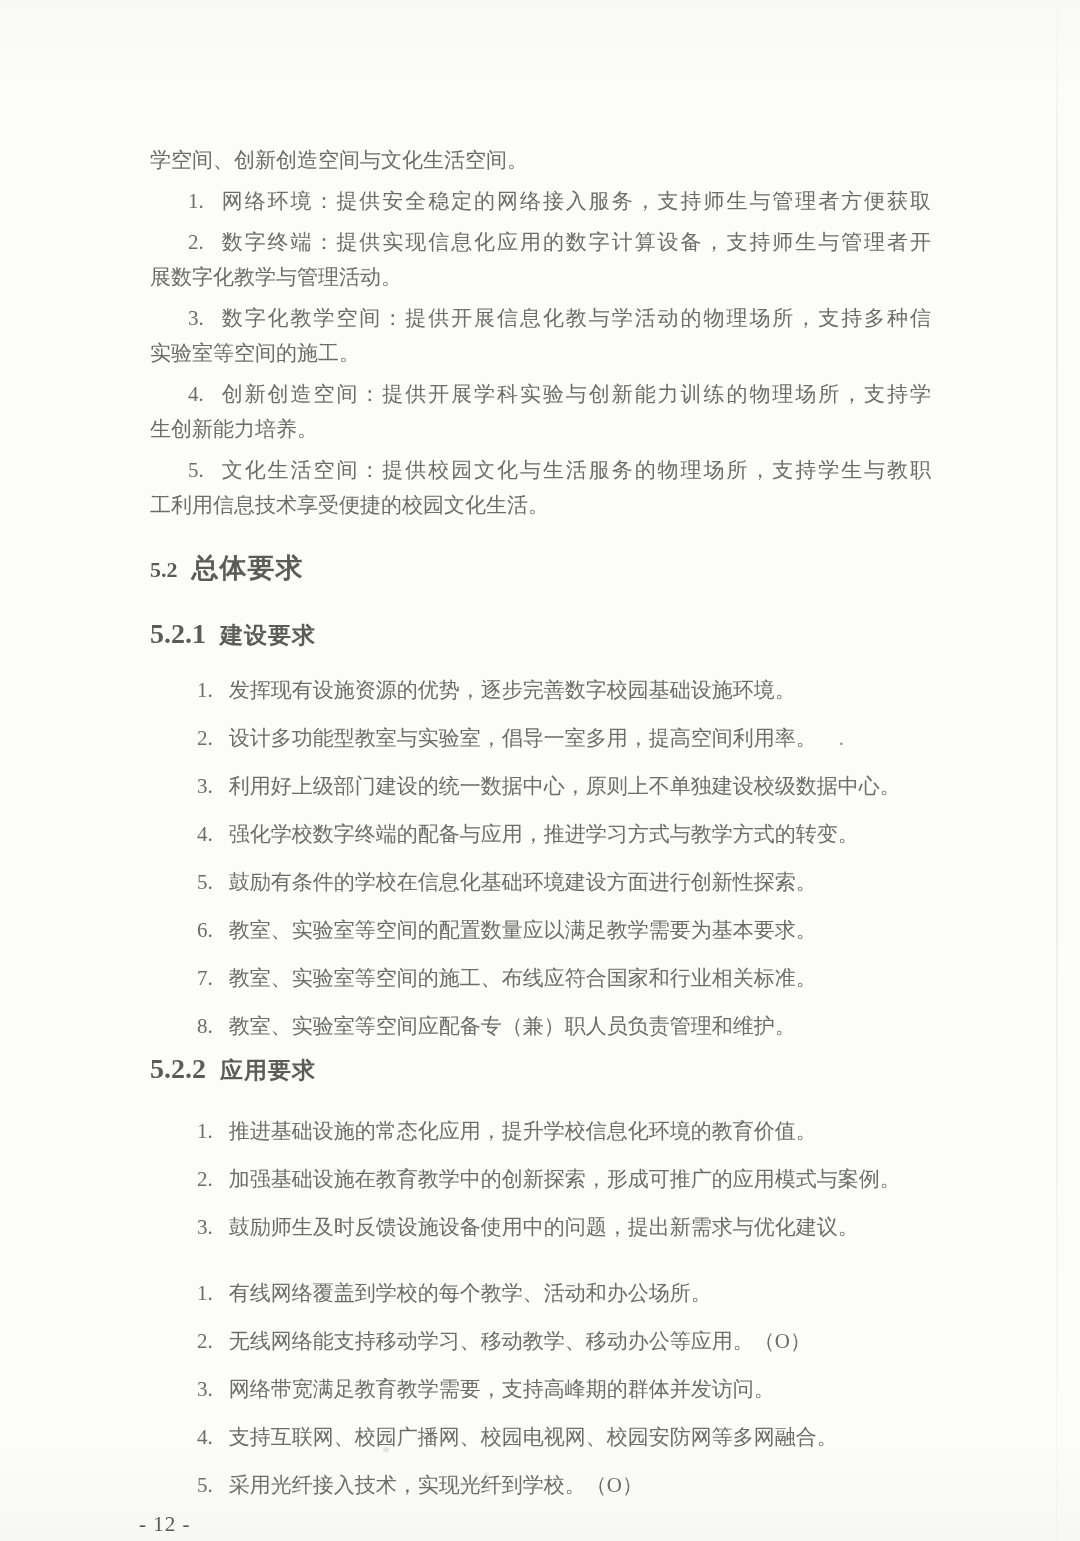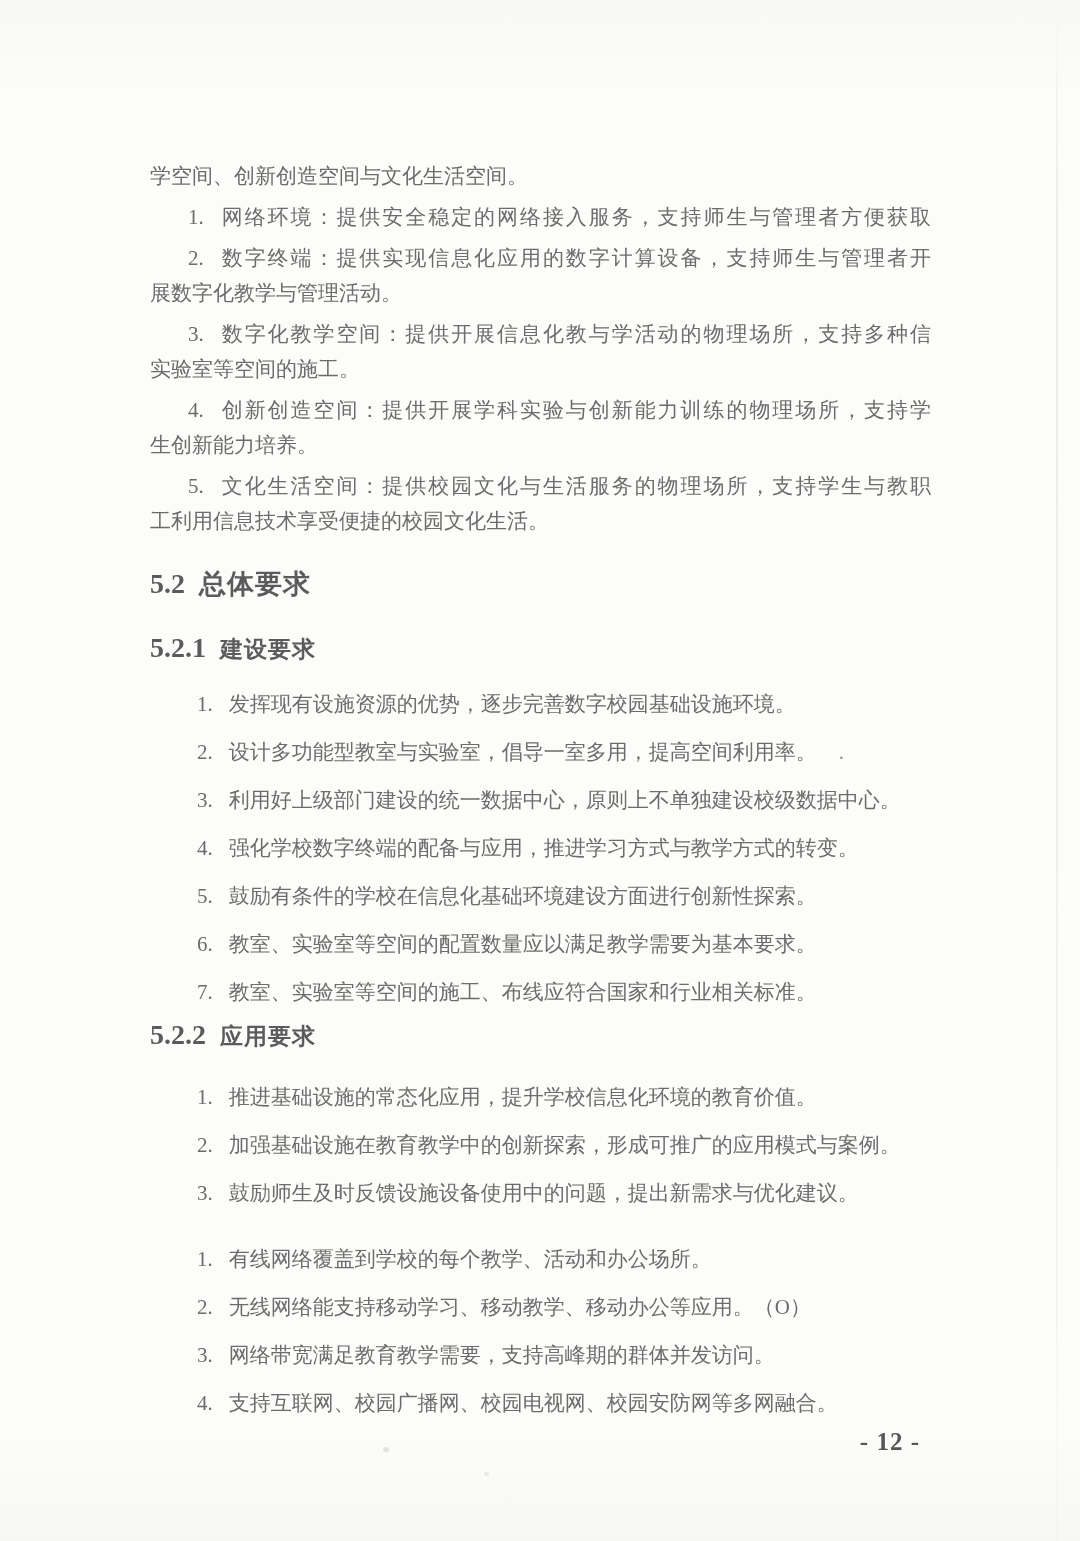--- a/index.html
+++ b/index.html
@@ -6,21 +6,21 @@
   body{
     width:1080px;height:1541px;
     font-family:"Liberation Serif",serif;
     background:#e9e9e7;
   }
   .page{
     position:relative;width:1080px;height:1541px;overflow:hidden;
     background:linear-gradient(180deg,#f8f8f6 0%,#fcfcfa 6%,#fcfcfa 93%,#f7f7f5 100%);
   }
   .content{
-    position:absolute;left:150px;top:16px;width:781px;
+    position:absolute;left:150px;top:0;width:781px;
     color:#6c6c6c;font-size:21px;
   }
   
   .cont-line{margin:143px 0 0 0;line-height:35px;}
   
   .para{margin:6px 0 0 0;}
   .jline{
     line-height:35px;
     text-align:justify;
     text-align-last:justify;
@@ -38,33 +38,33 @@
   }
   h2{margin:29px 0 0 0;font-size:27px;line-height:32px;}
   h3{font-size:23px;line-height:26px;}
   h3.h-521{margin:35px 0 0 0;}
   h3.h-522{margin:9px 0 0 0;}
   h2.h-53{margin:18px 0 0 0;}
   .hnum{
     font-family:"Liberation Serif",serif;font-weight:600;
     padding-right:14px;letter-spacing:0;
   }
-  h2 .hnum{font-size:28px;}
+  h2 .hnum{font-size:22px;}
   h3 .hnum{font-size:28px;}
   
   .list{margin:24px 0 0 0;}
   .list.l-522{margin-top:30px;}
   .list.l-53{margin-top:30px;}
   .li{margin:12px;padding-left:35px;line-height:36px;}
   .list.l-53 .li{margin-bottom:4px;}
   .mark{margin-left:22px;color:#8f8f8f;}
   
   .footer{
-    margin:8px 0 0 0;text-align:right;position:relative;left:-11px;
-    font-size:25px;font-weight:bold;color:#565656;letter-spacing:1px;
+    margin:8px 0 0 0;text-align:left;position:relative;left:-11px;
+    font-size:21px;font-weight:normal;color:#565656;letter-spacing:1px;
     line-height:26px;
   }
   
   .scan-edge{
     position:absolute;right:22px;top:0;bottom:0;width:2px;
     background:linear-gradient(180deg,rgba(190,190,182,0) 0%,rgba(190,190,182,0.28) 15%,rgba(190,190,182,0.2) 60%,rgba(190,190,182,0.05) 100%);
   }
   .speck{position:absolute;border-radius:50%;}
   .speck.s1{left:383px;top:1447px;width:6px;height:5px;background:rgba(150,150,145,0.25);}
   .speck.s2{left:484px;top:1472px;width:5px;height:4px;background:rgba(150,150,145,0.18);}
@@ -106,36 +106,38 @@
     <h3 class="h-521"><span class="hnum">5.2.1</span><span>建设要求</span></h3>
 
     <div class="list">
       <p class="li"><span class="num">1.</span><span>发挥现有设施资源的优势，逐步完善数字校园基础设施环境。</span></p>
       <p class="li"><span class="num">2.</span><span>设计多功能型教室与实验室，倡导一室多用，提高空间利用率。</span><span class="mark">.</span></p>
       <p class="li"><span class="num">3.</span><span>利用好上级部门建设的统一数据中心，原则上不单独建设校级数据中心。</span></p>
       <p class="li"><span class="num">4.</span><span>强化学校数字终端的配备与应用，推进学习方式与教学方式的转变。</span></p>
       <p class="li"><span class="num">5.</span><span>鼓励有条件的学校在信息化基础环境建设方面进行创新性探索。</span></p>
       <p class="li"><span class="num">6.</span><span>教室、实验室等空间的配置数量应以满足教学需要为基本要求。</span></p>
       <p class="li"><span class="num">7.</span><span>教室、实验室等空间的施工、布线应符合国家和行业相关标准。</span></p>
+      <p class="li"><span class="num">8.</span><span>教室、实验室等空间应配备专（兼）职人员负责管理和维护。</span></p>
     </div>
 
     <h3 class="h-522"><span class="hnum">5.2.2</span><span>应用要求</span></h3>
 
     <div class="list l-522">
       <p class="li"><span class="num">1.</span><span>推进基础设施的常态化应用，提升学校信息化环境的教育价值。</span></p>
       <p class="li"><span class="num">2.</span><span>加强基础设施在教育教学中的创新探索，形成可推广的应用模式与案例。</span></p>
       <p class="li"><span class="num">3.</span><span>鼓励师生及时反馈设施设备使用中的问题，提出新需求与优化建议。</span></p>
     </div>
 
 
     <div class="list l-53">
       <p class="li"><span class="num">1.</span><span>有线网络覆盖到学校的每个教学、活动和办公场所。</span></p>
       <p class="li"><span class="num">2.</span><span>无线网络能支持移动学习、移动教学、移动办公等应用。（O）</span></p>
       <p class="li"><span class="num">3.</span><span>网络带宽满足教育教学需要，支持高峰期的群体并发访问。</span></p>
       <p class="li"><span class="num">4.</span><span>支持互联网、校园广播网、校园电视网、校园安防网等多网融合。</span></p>
+      <p class="li"><span class="num">5.</span><span>采用光纤接入技术，实现光纤到学校。（O）</span></p>
     </div>
 
     <div class="footer">- 12 -</div>
   </div>
 
   <div class="scan-edge"></div>
   <div class="speck s1"></div>
   <div class="speck s2"></div>
 </div>
 

